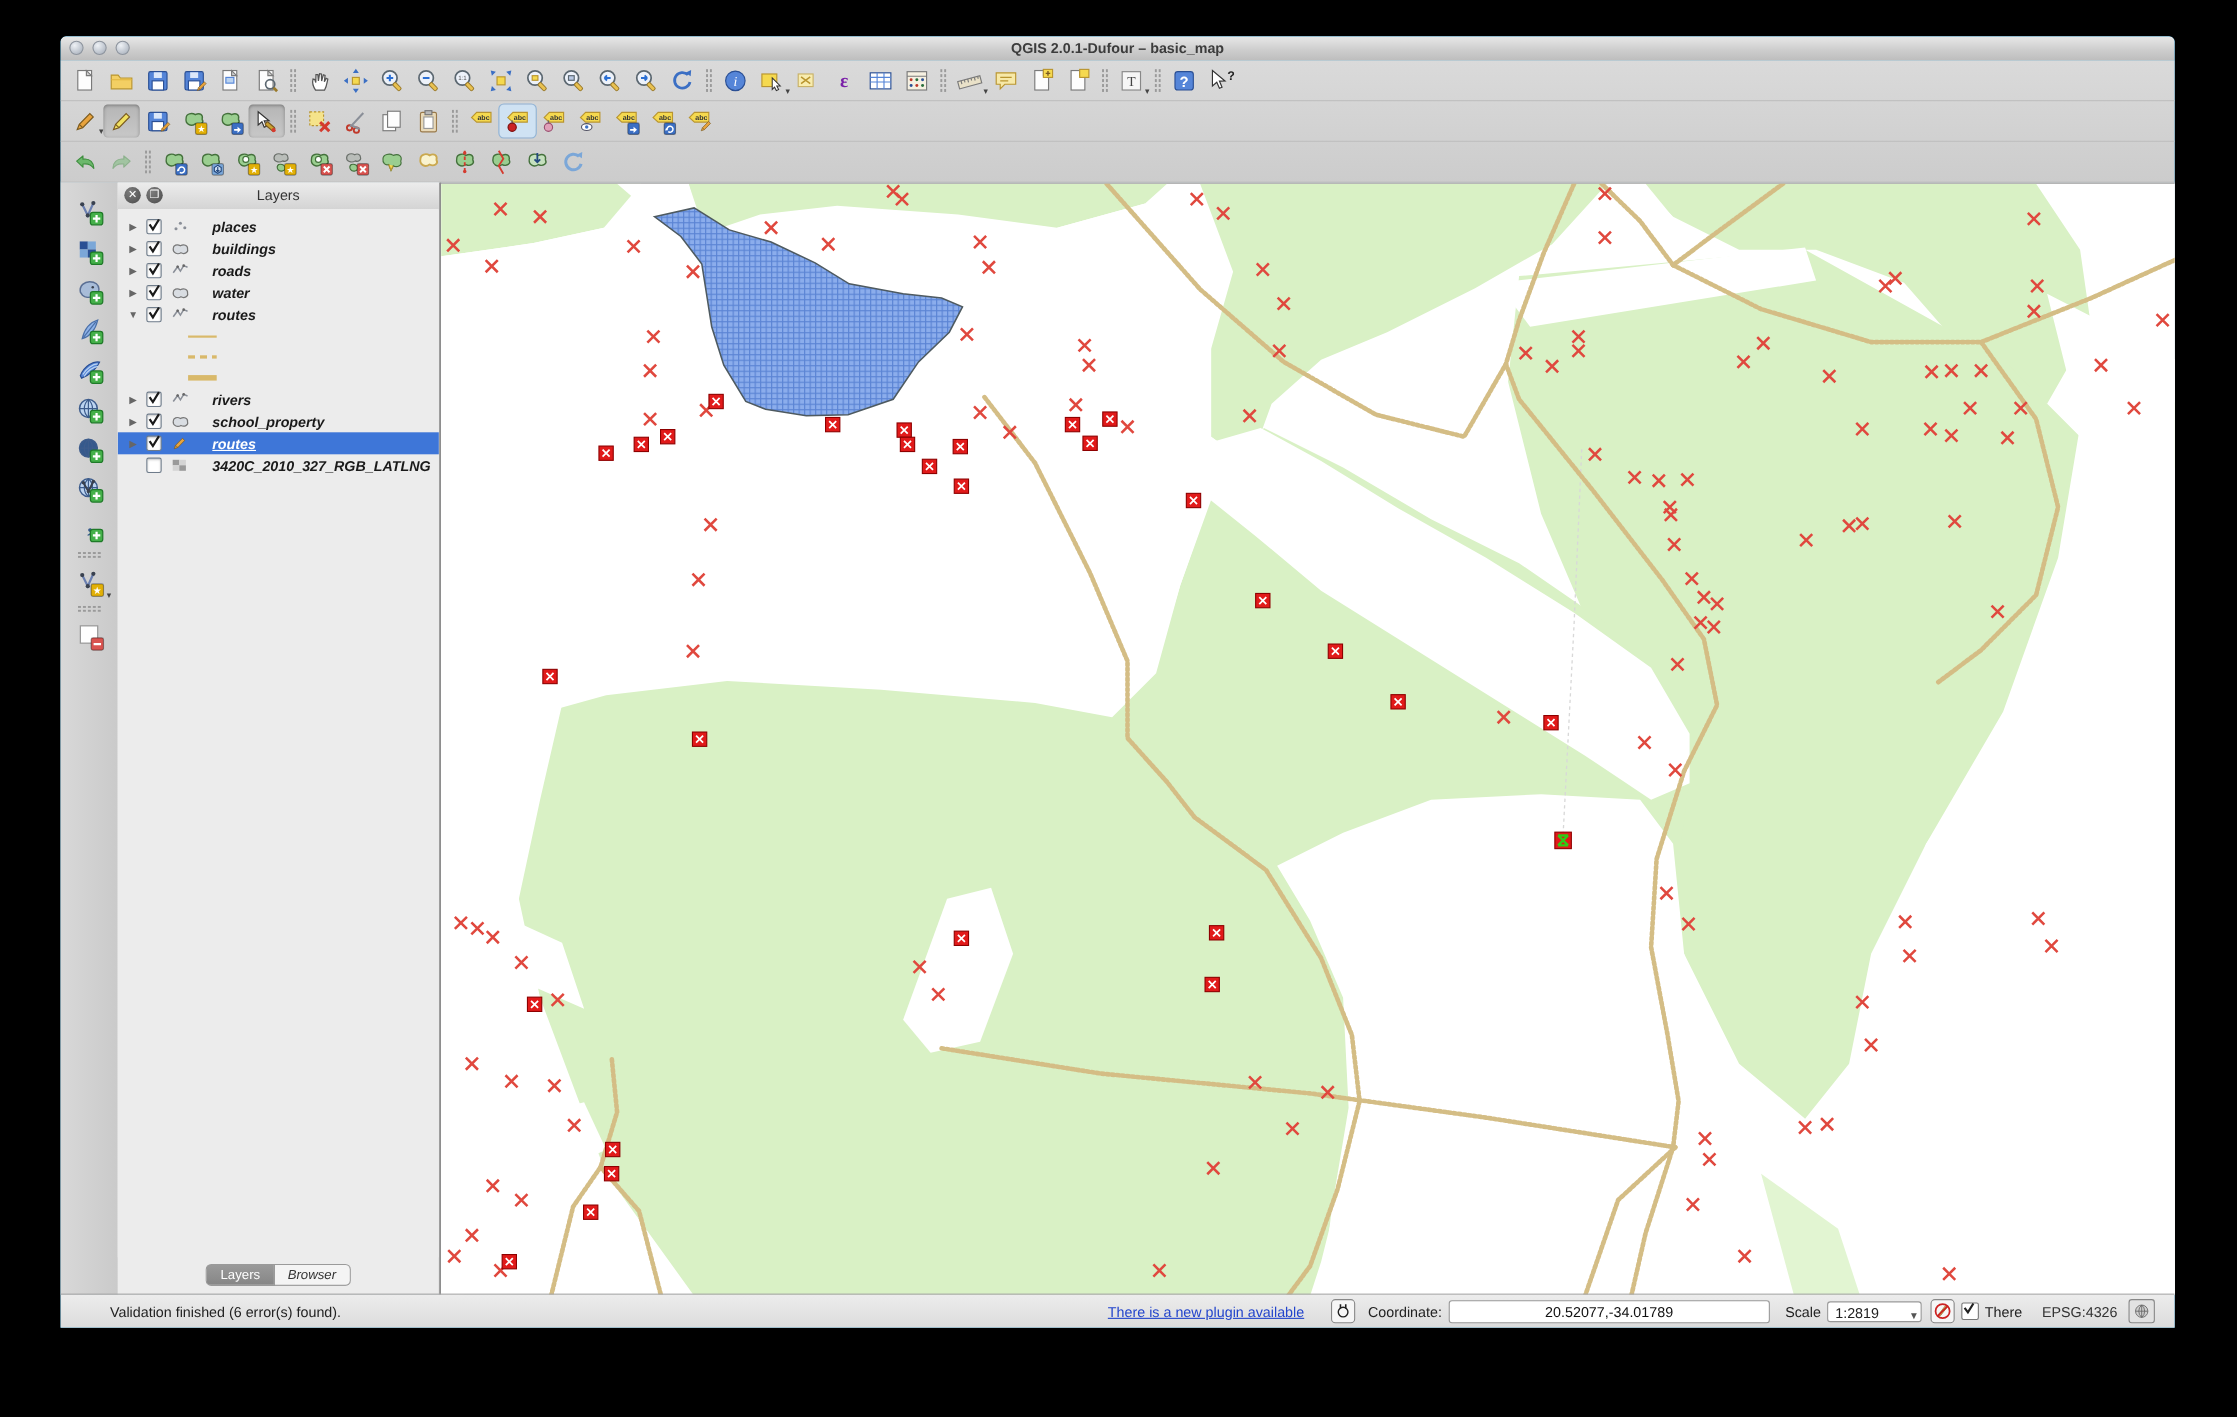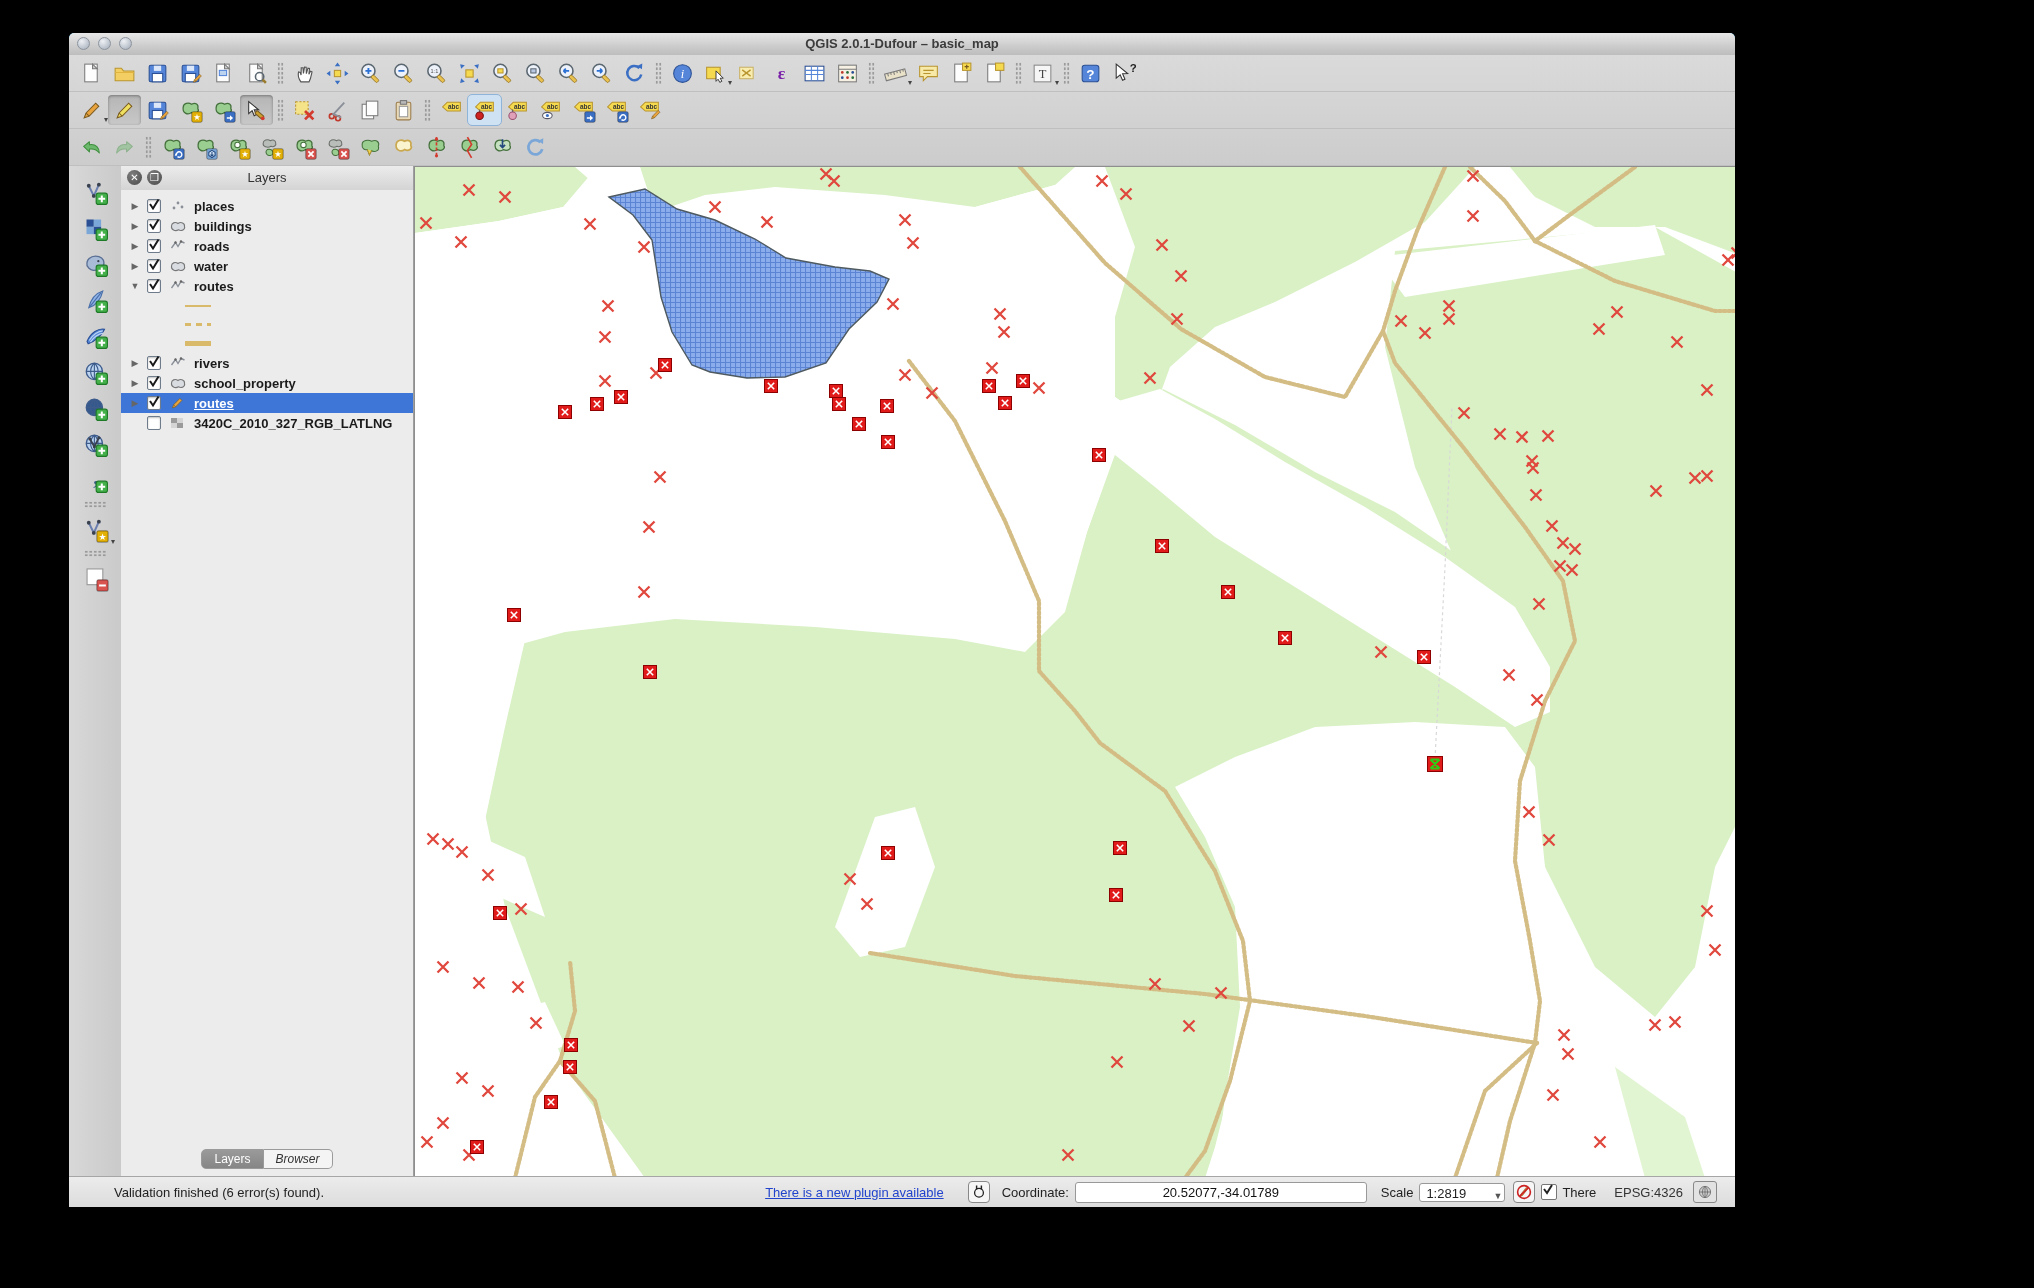--- a/index.html
+++ b/index.html
@@ -1,18 +1,18 @@
 <!DOCTYPE html>
 <html><head>
 <meta charset="utf-8">
 <style>
   html,body{margin:0;padding:0;background:#000;width:2034px;height:1288px;overflow:hidden;
     font-family:"Liberation Sans","DejaVu Sans",sans-serif;-webkit-font-smoothing:antialiased;}
   #screen{position:absolute;left:0;top:0;width:2034px;height:1288px;background:#000;}
-  #window{position:absolute;left:69px;top:33px;width:1666px;height:1174px;background:#7dd3fc;
+  #window{position:absolute;left:55px;top:33px;width:1922px;height:1174px;background:#7dd3fc;
     border-radius:5px 5px 0 0;box-shadow:0 10px 40px rgba(0,0,0,.8);overflow:hidden;}
   
   .titlebar{position:absolute;left:0;top:0;right:0;height:22px;
     background:linear-gradient(#e8e8e8,#cecece 55%,#bdbdbd);border-bottom:1px solid #8e8e8e;
     border-radius:5px 5px 0 0;}
   .lights{position:absolute;left:8px;top:4px;display:flex;gap:8px;}
   .light{width:13px;height:13px;border-radius:50%;background:radial-gradient(circle at 35% 30%,#eef1f5,#b9c0ca 70%,#98a0ab);
     border:1px solid #8d949e;box-sizing:border-box;}
   .wtitle{position:absolute;left:0;right:0;top:3px;text-align:center;font-size:13px;color:#3c3c3c;font-weight:bold;}
   
@@ -40,21 +40,21 @@
   .pbtn{position:absolute;top:4px;width:15px;height:15px;border-radius:50%;background:radial-gradient(circle at 35% 30%,#7d7d7d,#4a4a4a);
     color:#fff;font-size:10px;line-height:15px;text-align:center;}
   .plist{position:absolute;left:0;right:0;top:24px;bottom:34px;background:#ececec;overflow:hidden;padding-top:6px;}
   .lrow{height:20px;display:flex;align-items:center;font-size:13px;color:#1a1a1a;font-weight:600;position:relative;}
   .lrow .tri{width:12px;margin-left:8px;font-size:9px;color:#666;text-align:center;flex:0 0 auto;}
   .lrow .cb{width:14px;height:14px;background:#fff;border:1px solid #6e7b8a;border-radius:2px;margin-left:6px;
     box-sizing:border-box;position:relative;flex:0 0 auto;box-shadow:inset 0 1px 2px rgba(0,0,0,.25);}
   .lrow .cb svg{position:absolute;left:-1px;top:-3px;width:15px;height:15px;}
   .lrow .licon{width:20px;height:16px;margin-left:8px;flex:0 0 auto;}
   .lrow .licon svg{width:18px;height:15px;}
-  .lrow .lname{margin-left:5px;white-space:nowrap;}
+  .lrow .lname{margin-left:18px;white-space:nowrap;font-style:italic;}
   .lrow.sel{background:#3e76d8;}
   .lrow.sel .lname{color:#fff;text-decoration:underline;}
   .swrow{height:19px;display:flex;align-items:center;}
   .sw{margin-left:64px;width:26px;}
   .ptabs{position:absolute;bottom:8px;left:0;right:0;display:flex;justify-content:center;font-size:12px;}
   .ptab{padding:2px 12px;border:1px solid #9a9a9a;background:#f4f4f4;color:#333;}
   .ptab:first-child{border-radius:5px 0 0 5px;}
   .ptab:last-child{border-radius:0 5px 5px 0;border-left:none;font-style:italic;}
   .ptab.active{background:linear-gradient(#9a9a9a,#868686);color:#fff;}
   

